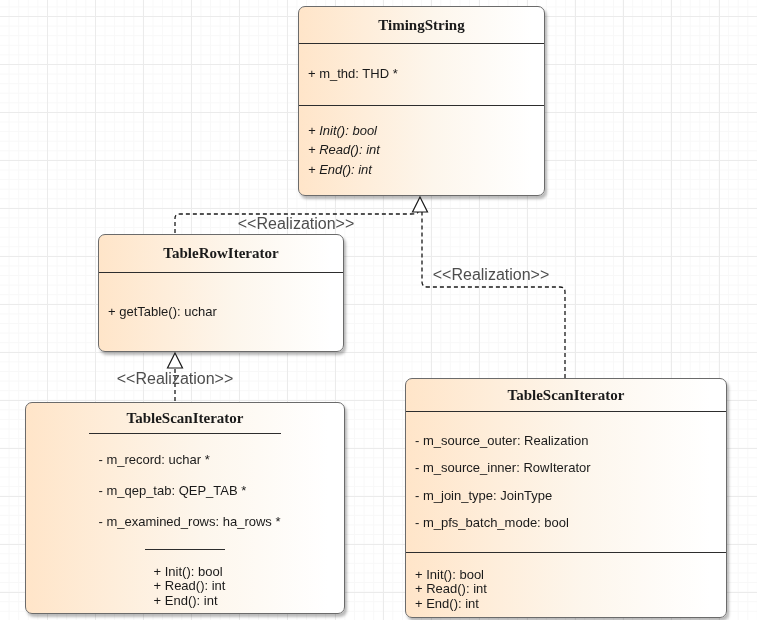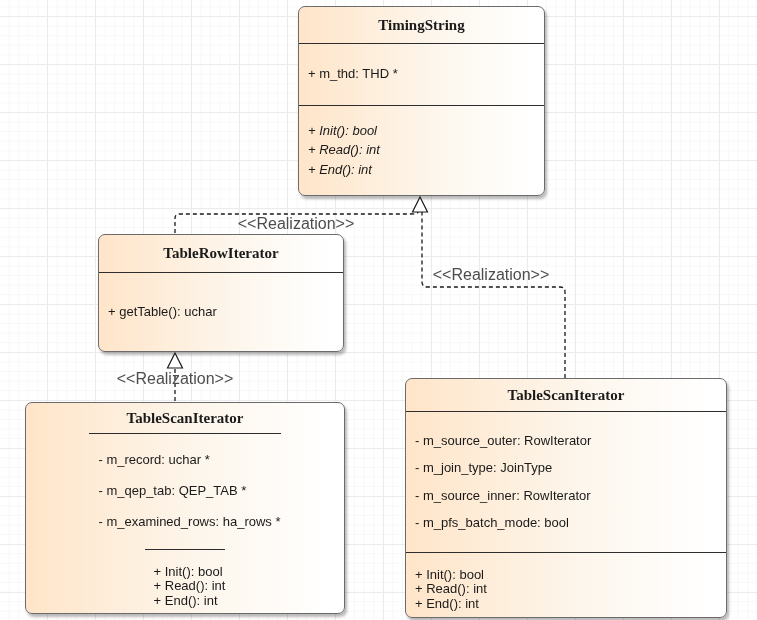--- a/index.html
+++ b/index.html
@@ -101,23 +101,23 @@
     <div class="uml-section methods">
       <div class="uml-row">+ Init(): bool</div>
       <div class="uml-row">+ Read(): int</div>
       <div class="uml-row">+ End(): int</div>
     </div>
   </div>
 
   <div class="uml-class c4">
     <div class="uml-title">TableScanIterator</div>
     <div class="uml-section attrs">
-      <div class="uml-row">- m_source_outer: RowIterator</div>
+      <div class="uml-row">- m_source_outer: Realization</div>
+      <div class="uml-row">- m_source_inner: RowIterator</div>
       <div class="uml-row">- m_join_type: JoinType</div>
-      <div class="uml-row">- m_source_inner: RowIterator</div>
       <div class="uml-row">- m_pfs_batch_mode: bool</div>
     </div>
     <div class="uml-section methods">
       <div class="uml-row">+ Init(): bool</div>
       <div class="uml-row">+ Read(): int</div>
       <div class="uml-row">+ End(): int</div>
     </div>
   </div>
 
   <svg class="edges" width="757" height="620" viewBox="0 0 757 620">

